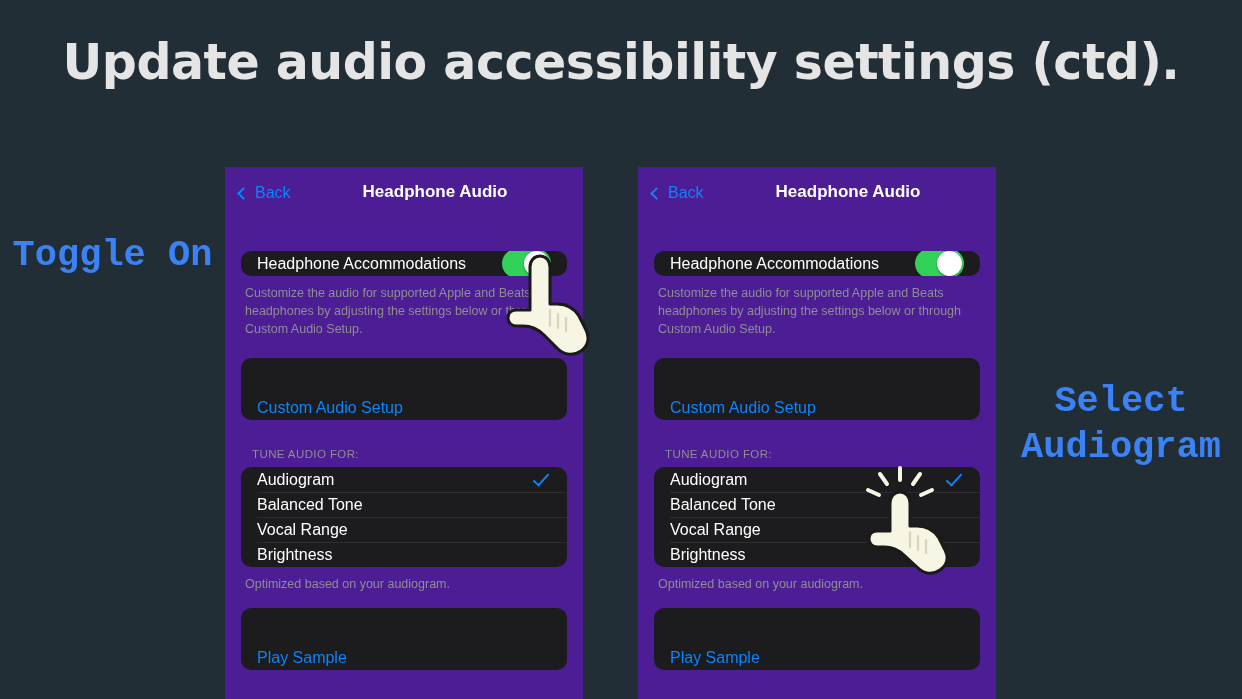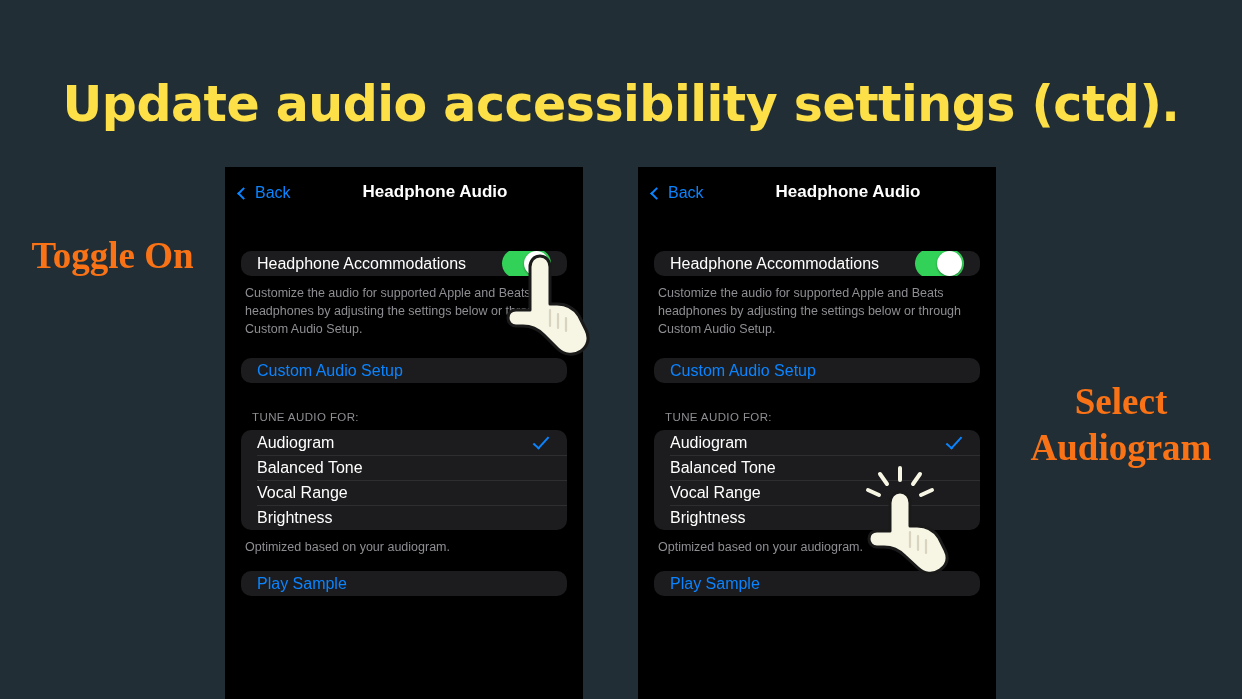--- a/index.html
+++ b/index.html
@@ -12,45 +12,44 @@
   .slide { position:relative; width:1242px; height:699px; background:#222e35; }
 
   
   .slide-title {
     position:absolute;
     top:34px; left:0; width:1242px;
     text-align:center;
     font-size:49px;
     font-weight:bold;
     letter-spacing:-0.5px;
-    color:#fde047;
+    color:#e5e5e5;
     font-family:"DejaVu Sans", sans-serif;
-    margin-top:42px;
   }
 
   
   .annotation {
     position:absolute;
     text-align:center;
-    color:#f97316;
+    color:#3b82f6;
     font-size:37px;
     font-weight:bold;
     line-height:1.23;
-    font-family:Liberation Serif, serif;
+    font-family:Liberation Mono, monospace;
   }
   #anno-left  { left:10px;  top:233px; width:205px; }
   #anno-right { left:1002px; top:379px; width:238px; }
 
   
   .phone {
     position:absolute;
     top:167px;
     width:358px;
     height:532px;
-    background:#000000;
+    background:#4c1d95;
     overflow:hidden;
   }
   #phone-left  { left:225px; }
   #phone-right { left:638px; }
 
   .nav-bar {
     position:relative;
     height:56px;
   }
   .nav-back {
@@ -122,20 +121,21 @@
 
   .footnote {
     color:#8e8e93;
     font-size:12.5px;
     line-height:1.42;
     padding:9px 20px 0 20px;
   }
   .link-row {
     color:#0a84ff;
     font-size:16px;
+    margin-top:37px;
   }
 
   .group-header {
     color:#8e8e93;
     font-size:11.5px;
     letter-spacing:0.4px;
     padding:0 20px 7px 20px;
     margin-left:7px;
   }
 

